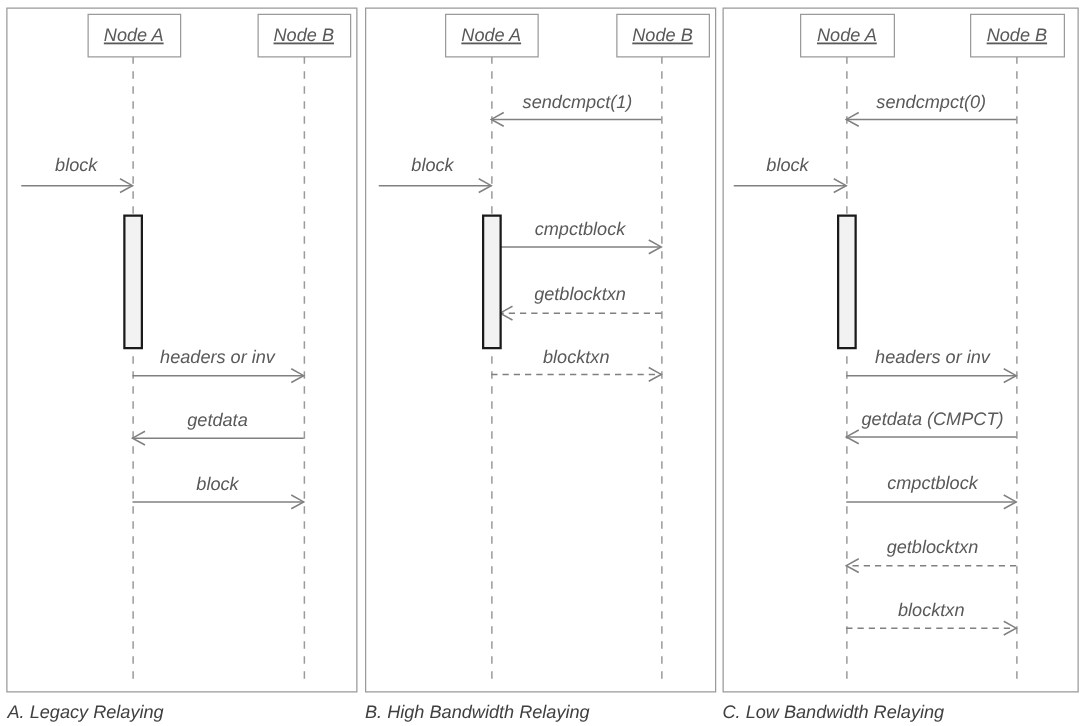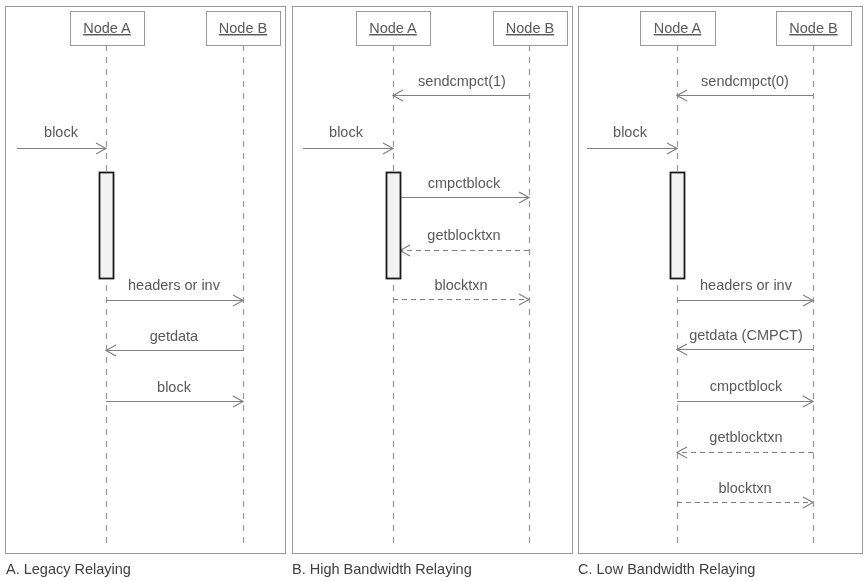--- a/index.html
+++ b/index.html
@@ -11,20 +11,21 @@
     width: 867px;
     height: 581px;
     font-family: "Liberation Sans", sans-serif;
     color: #595959;
     overflow: hidden;
   }
   #diagram-root {
     position: relative;
     width: 867px;
     height: 581px;
+    font-style: italic;
   }
   svg.diagram {
     display: block;
     width: 867px;
     height: 581px;
   }
   .panel-frame {
     fill: #ffffff;
     stroke: #9a9a9a;
     stroke-width: 1;

